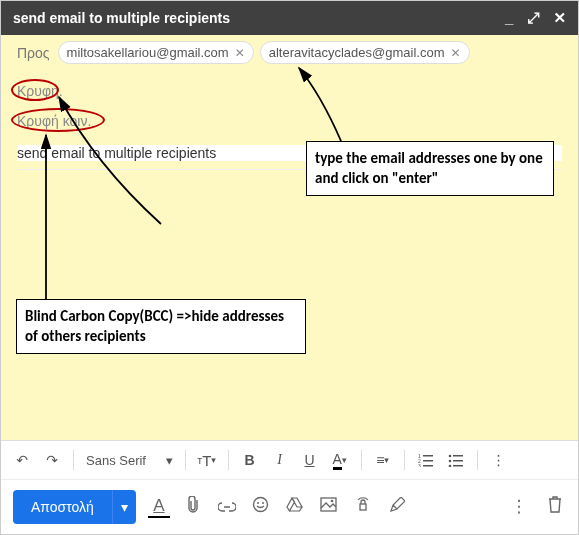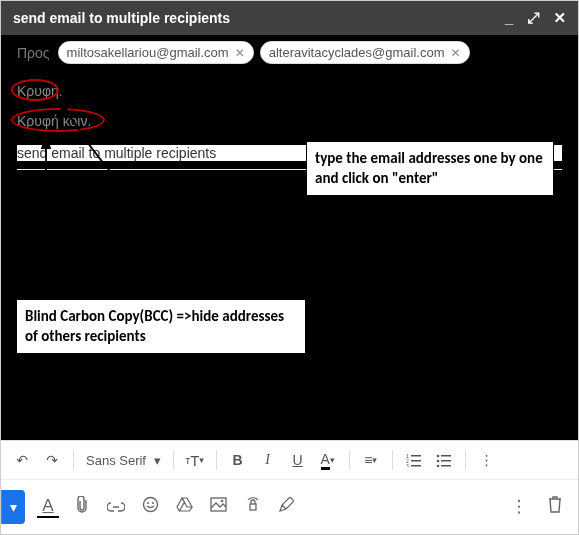--- a/index.html
+++ b/index.html
@@ -1,37 +1,37 @@
 <!DOCTYPE html>
 <html><head>
 <meta charset="utf-8">
 <style>
   * { box-sizing: border-box; margin: 0; padding: 0; }
   body { font-family: Arial, sans-serif; font-size: 14px; width: 579px; height: 535px; background: #fff; overflow: hidden; }
   .window { width: 579px; height: 535px; display: flex; flex-direction: column; border: 1px solid #ccc; }
   .titlebar { background: #404040; color: #fff; height: 34px; display: flex; align-items: center; padding: 0 12px; font-weight: bold; font-size: 14px; }
   .titlebar-icons { margin-left: auto; display: flex; gap: 14px; font-size: 15px; }
   .titlebar-icons span { cursor: pointer; }
-  .content { flex: 1; position: relative; background: #000000; }
+  .content { flex: 1; position: relative; background: #fef9c3; }
   .to-row { display: flex; align-items: center; padding: 6px 10px 6px 16px; }
   .to-label { color: #777; font-size: 14px; margin-right: 8px; }
   .chip { display: inline-flex; align-items: center; border: 1px solid #ddd; border-radius: 14px; padding: 3px 8px; font-size: 13px; color: #555; margin-right: 6px; background: #fff; }
   .chip .x { margin-left: 6px; color: #888; font-size: 12px; cursor: pointer; }
   .cc-label, .bcc-label { color: #888; font-size: 14px; position: absolute; left: 16px; }
   .cc-label { top: 48px; }
   .bcc-label { top: 78px; }
   .ellipse { border: 2px solid #b00; border-radius: 50%; position: absolute; pointer-events: none; }
   .subject-row { position: absolute; top: 110px; left: 16px; right: 16px; border-bottom: 1px solid #eee; padding-bottom: 8px; }
   .subject-input { width: 100%; border: none; outline: none; font-size: 14px; color: #333; }
   .annotation-box { position: absolute; border: 1.5px solid #000; background: #fff; padding: 6px 8px; font-family: Calibri, Arial, sans-serif; font-size: 15px; line-height: 1.35; font-weight: bold; }
   .toolbar-area { border-top: 1px solid #ddd; background: #fff; }
   .format-toolbar { display: flex; align-items: center; padding: 6px 8px; gap: 4px; border-bottom: 1px solid #eee; }
   .tb-btn { width: 26px; height: 26px; display: flex; align-items: center; justify-content: center; color: #555; cursor: pointer; font-size: 14px; }
   .tb-sep { width: 1px; height: 20px; background: #ddd; margin: 0 4px; }
-  .font-select { color: #555; font-size: 13px; padding: 0 4px; display: flex; align-items: center; gap: 8px; cursor: pointer; }
+  .font-select { color: #555; font-size: 13px; padding: 0 4px; display: flex; align-items: center; gap: 20px; cursor: pointer; }
   .action-bar { display: flex; align-items: center; padding: 10px 12px; gap: 12px; }
   .send-btn { background: #1a73e8; color: #fff; border: none; border-radius: 4px 0 0 4px; padding: 9px 18px; font-size: 14px; font-weight: 500; cursor: pointer; }
   .send-split { background: #1a73e8; color: #fff; border-radius: 0 4px 4px 0; padding: 9px 8px; margin-left: -12px; border-left: 1px solid #3b82f6; cursor: pointer; }
   .ab-icon { color: #666; cursor: pointer; font-size: 17px; width: 22px; text-align: center; }
   .ab-right { margin-left: auto; display: flex; gap: 14px; }
   svg.arrow { position: absolute; pointer-events: none; }
   .underline-a { text-decoration: underline; }
 </style>
 </head>
 <body>
@@ -133,20 +133,21 @@
             <rect x="5" y="7" width="10" height="1.5" fill="#555"></rect>
             <circle cx="2" cy="13" r="1.3" fill="#555"></circle>
             <rect x="5" y="12" width="10" height="1.5" fill="#555"></rect>
           </svg>
       </div>
       <div class="tb-sep"></div>
       <div class="tb-btn">⋮</div>
     </div>
 
     <div class="action-bar">
+      <button class="send-btn">Αποστολή</button>
       <div class="send-split">▾</div>
       <span class="ab-icon underline-a" style="border-bottom:2px solid #000;">A</span>
       <span class="ab-icon">
         <svg width="16" height="18" viewBox="0 0 16 18">
             <path d="M12,4 L12,12 a4,4 0 0 1 -8,0 L4,3 a3,3 0 0 1 6,0 L10,12 a2,2 0 0 1 -4,0 L6,5" stroke="#666" stroke-width="1.4" fill="none"></path>
           </svg>
       </span>
       <span class="ab-icon">
         <svg width="18" height="10" viewBox="0 0 18 10">
             <path d="M6,5 L12,5 M4,1 a4,4 0 0 0 0,8 L7,9 M14,1 a4,4 0 0 1 0,8 L11,9" stroke="#666" stroke-width="1.4" fill="none"></path>

